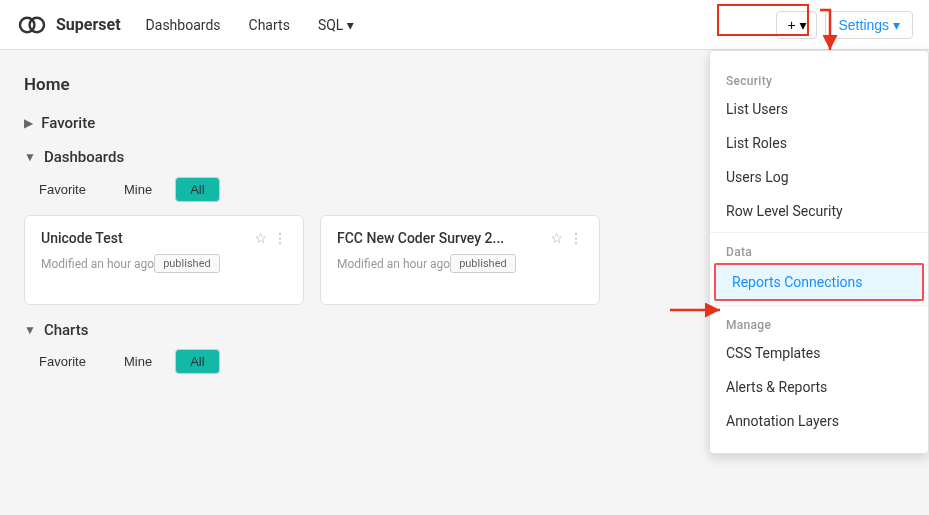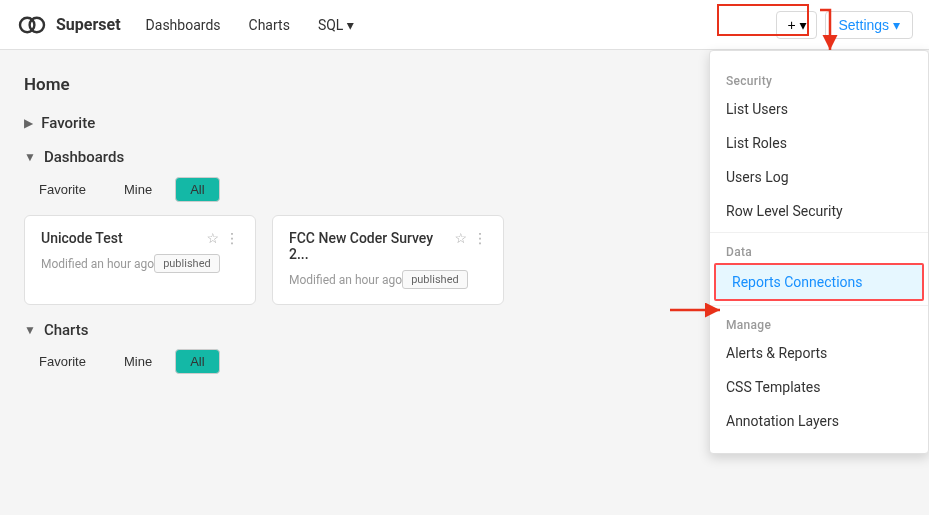--- a/index.html
+++ b/index.html
@@ -125,21 +125,21 @@
     
     .cards-row {
       display: flex;
       gap: 16px;
     }
     .card {
       background: #fff;
       border-radius: 6px;
       border: 1px solid #e0e0e0;
       padding: 14px 16px;
-      width: 232px;
+      width: 280px;
       min-height: 90px;
       display: flex;
       flex-direction: column;
       gap: 8px;
       position: relative;
     }
     .card-header {
       display: flex;
       justify-content: space-between;
       align-items: flex-start;
@@ -254,22 +254,22 @@
   <div class="menu-item">List Roles</div>
   <div class="menu-item">Users Log</div>
   <div class="menu-item">Row Level Security</div>
   <div class="menu-divider"></div>
 
   <div class="menu-section-label">Data</div>
   <div class="menu-item highlighted">Reports Connections</div>
   <div class="menu-divider"></div>
 
   <div class="menu-section-label">Manage</div>
+  <div class="menu-item">CSS Templates</div>
   <div class="menu-item">Alerts &amp; Reports</div>
-  <div class="menu-item">CSS Templates</div>
   <div class="menu-item">Annotation Layers</div>
 </div>
 
 <main class="main">
   <h1 class="page-title">Home</h1>
 
   <div class="section">
     <div class="section-header">
       <span class="chevron">▶</span>
       <span>Favorite</span>

